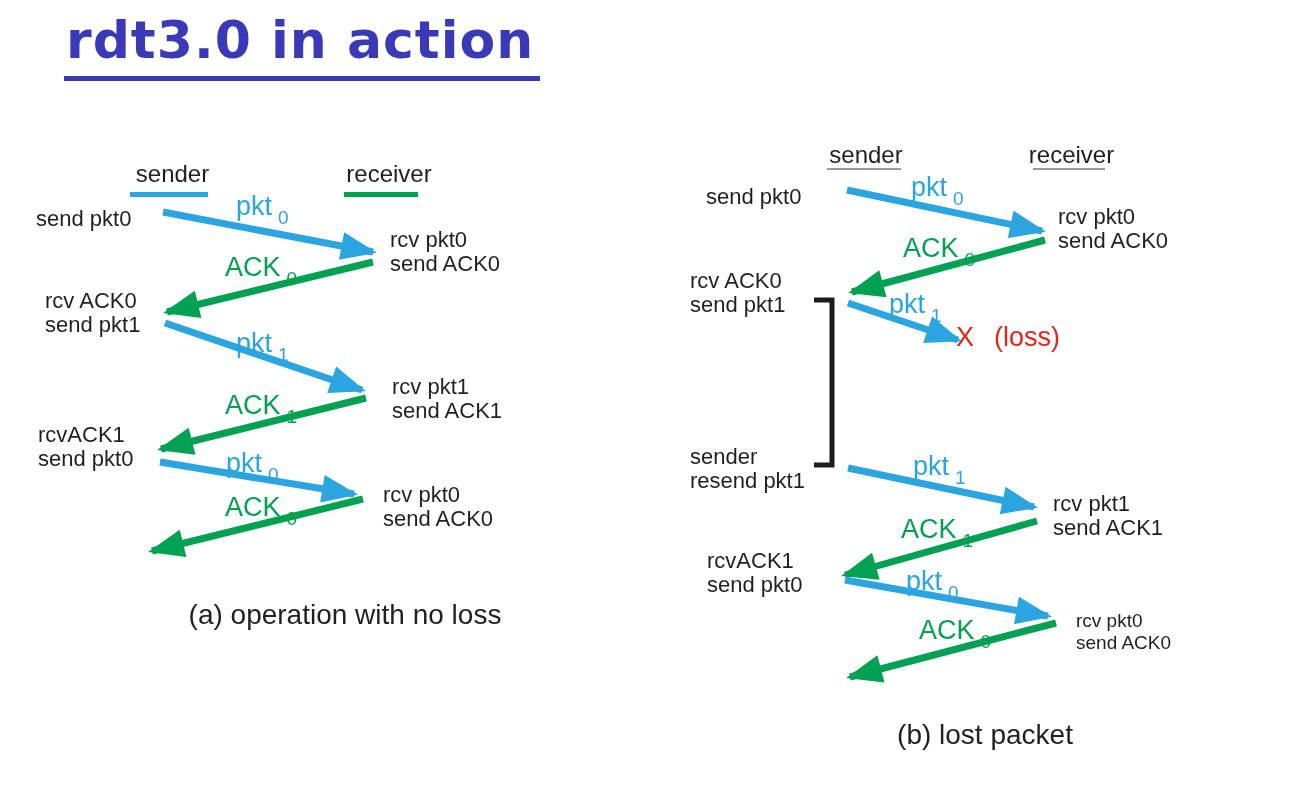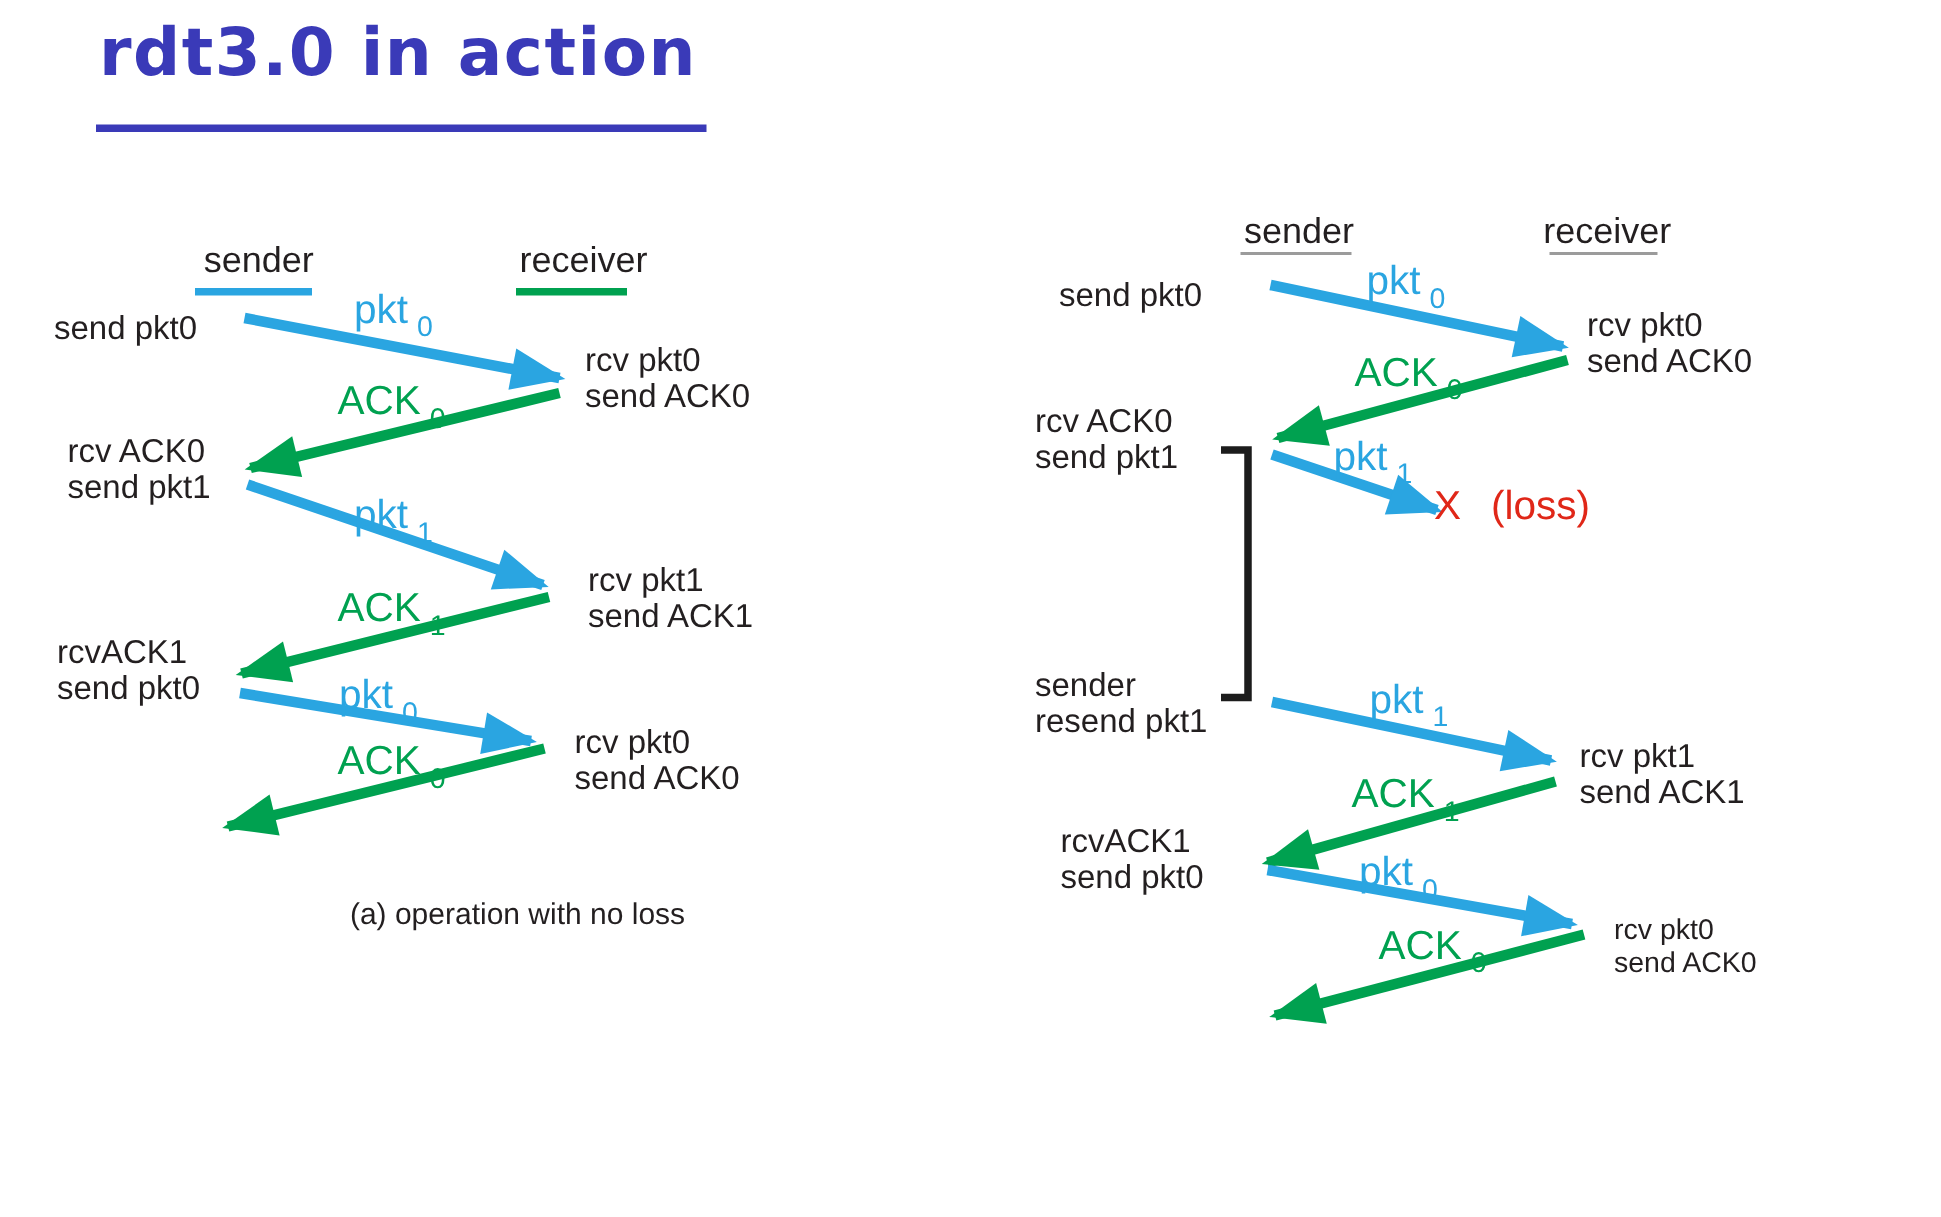--- a/index.html
+++ b/index.html
@@ -2,37 +2,37 @@
 <html style="--blue: #2aa5e1; --green: #00a150; --red: #e02718; --ink: #231f20; --title_blue: #3a3ab8; --gray: #9b9b9b;"><head>
 <meta charset="utf-8">
 <style>
   html,body { margin:0; padding:0; background:#ffffff; }
   .stage {
     position:relative; width:1294px; height:811px; background:#fff;
     font-family:"Liberation Sans", sans-serif; color:var(--ink); overflow:hidden;
   }
   .title {
     position:absolute; left:64px; top:10px; display:inline-block;
-    font-family:"DejaVu Sans", sans-serif; font-weight:bold; font-size:44px;
+    font-family:"DejaVu Sans", sans-serif; font-weight:bold; font-size:52px;
     color:var(--title_blue); border-bottom:5px solid var(--title_blue);
-    padding:0 6px 22px 2px; letter-spacing:1px; white-space:nowrap;
+    padding:0 6px 6px 2px; letter-spacing:1px; white-space:nowrap;
   }
   svg.layer { position:absolute; left:0; top:0; pointer-events:none; }
   .hdr { position:absolute; font-size:24px; text-align:center; white-space:nowrap; }
   .underline { position:absolute; height:5px; }
   .underline.thin { height:2px; background:var(--gray); }
   .evt { position:absolute; font-size:22px; line-height:24px; white-space:nowrap; }
   .evt.sm { font-size:19px; line-height:22px; }
   .alabel { position:absolute; font-size:27px; white-space:nowrap; }
   .alabel .sub { font-size:19px; display:inline-block; transform:translateY(9px); margin-left:6px; }
   .alabel.blue { color:var(--blue); }
   .alabel.green { color:var(--green); }
   .loss { position:absolute; font-size:27px; color:var(--red); white-space:nowrap; }
   .loss .loss-note { margin-left:20px; }
-  .caption { position:absolute; font-size:20px; text-align:center; white-space:nowrap; }
+  .caption { position:absolute; font-size:28px; text-align:center; white-space:nowrap; }
 </style>
 </head>
 <body>
 
 <div class="stage">
 
   <div class="title">rdt3.0 in action</div>
 
   <svg class="layer" width="1294" height="811" viewBox="0 0 1294 811">
     <defs>
@@ -140,14 +140,15 @@
   <div class="alabel blue" style="left:889px;top:289px"><span>pkt</span><span class="sub">1</span></div>
   <div class="alabel blue" style="left:913px;top:451px"><span>pkt</span><span class="sub">1</span></div>
   <div class="alabel green" style="left:901px;top:514px"><span>ACK</span><span class="sub">1</span></div>
   <div class="alabel blue" style="left:906px;top:566px"><span>pkt</span><span class="sub">0</span></div>
   <div class="alabel green" style="left:919px;top:615px"><span>ACK</span><span class="sub">0</span></div>
 
   <div class="loss" style="left:956px;top:322px">
     <span>X</span><span class="loss-note">(loss)</span>
   </div>
 
+  <div class="caption" style="left:795px;top:719px;width:380px">(b) lost packet</div>
 
 </div>
 
 </body></html>

